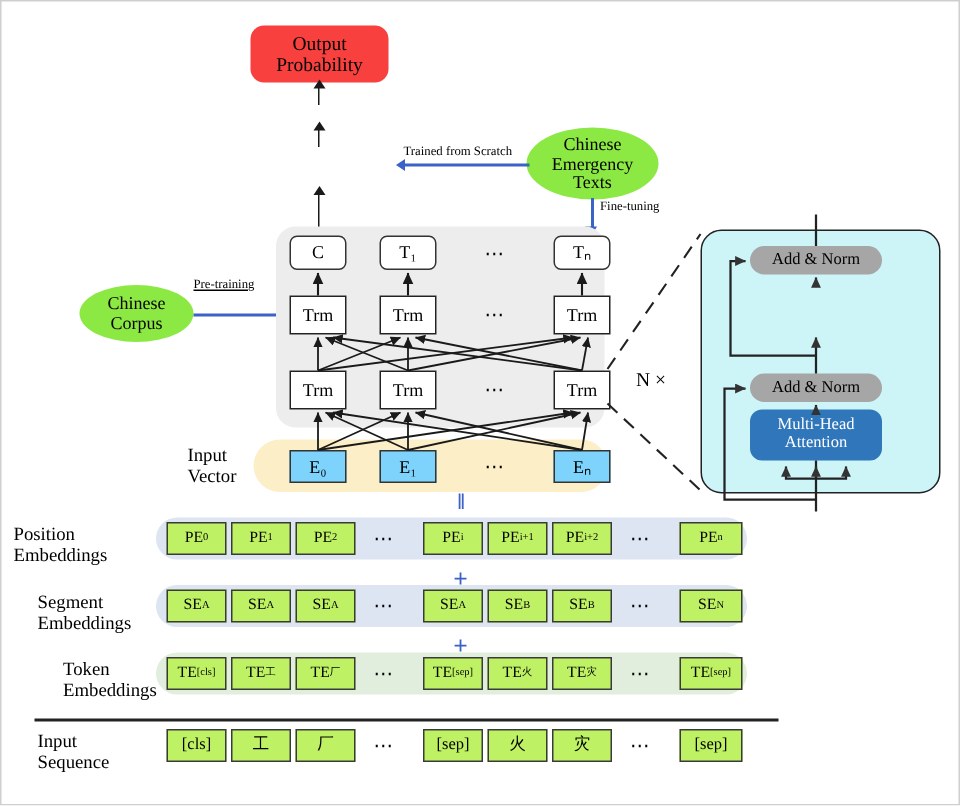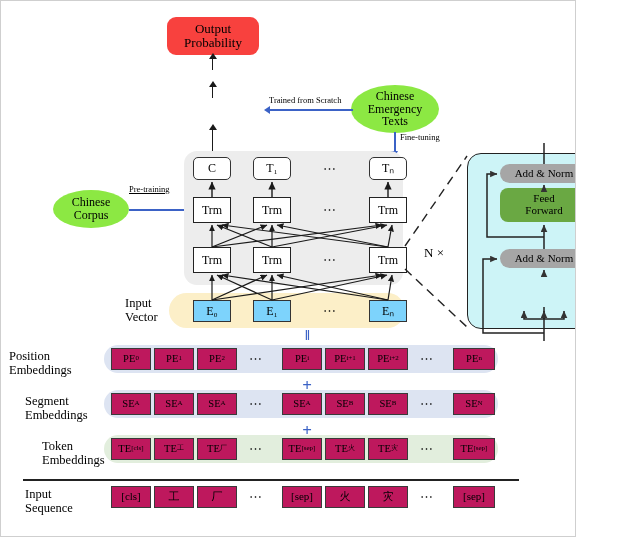--- a/index.html
+++ b/index.html
@@ -1,17 +1,17 @@
 <!DOCTYPE html>
 <html><head>
 <meta charset="utf-8">
 <style>
   html,body{margin:0;padding:0;background:#fff;}
   body{font-family:"Liberation Serif", serif;}
-  #root{position:relative;width:576px;height:537px;background:#ffffff;
+  #root{position:relative;width:640px;height:537px;background:#ffffff;
         border:1px solid #cfcfcf;box-sizing:border-box;overflow:hidden;}
   .abs{position:absolute;box-sizing:border-box;}
   .ctr{display:flex;align-items:center;justify-content:center;text-align:center;line-height:1.05;}
 
   
   .pill{border-radius:9px;color:#000;font-size:13px;}
   .pill.out{background:#f8413e;}
   .pill.soft{background:#fa6698;}
   .pill.fc{background:#9a9af0;}
 
@@ -23,21 +23,21 @@
   .inputvec{background:#fcefc8;border-radius:18px;}
 
   
   .cell{background:#ffffff;border:1.6px solid #333;font-size:12px;}
   .cell.round{border-radius:5px;}
   .cell.trm{border:1.8px solid #222;}
   .cell.e{background:#7dd3fc;border:1.6px solid #333;}
 
   
   .strip{border-radius:14px;}
-  .ecell{background:#be185d;border:1.5px solid #3a3a3a;font-size:10.5px;}
+  .ecell{background:#bef264;border:1.5px solid #3a3a3a;font-size:10.5px;}
   .ecell sub{font-size:7px;}
 
   
   .rowlab{font-size:12.5px;color:#000;line-height:1.15;text-align:left;}
 
   
   .lbl{font-size:8.5px;color:#000;white-space:nowrap;}
   .plus{color:#3b62c6;font-weight:bold;font-size:17px;}
   .dbar{color:#3b62c6;font-weight:bold;font-size:15px;letter-spacing:-1px;}
   .dots{font-size:13px;color:#000;letter-spacing:1px;}
@@ -129,25 +129,25 @@
   <div class="abs cell e ctr" style="left:192px;top:299px;width:38px;height:22px;">E₀</div>
   <div class="abs cell e ctr" style="left:252px;top:299px;width:38px;height:22px;">E₁</div>
   <div class="abs dots ctr" style="left:310px;top:299px;width:38px;height:22px;">⋯</div>
   <div class="abs cell e ctr" style="left:368px;top:299px;width:38px;height:22px;">Eₙ</div>
 
   <div class="abs ctr" style="left:416px;top:243px;width:34px;height:18px;font-size:13px;">N ×</div>
 
   <div class="abs detail" style="left:466px;top:152px;width:160px;height:176px;"></div>
 
   <div class="abs dbox addnorm ctr" style="left:499px;top:163px;width:88px;height:19px;">Add &amp; Norm</div>
-  <div class="abs dbox ff ctr" style="left:499px;top:187px;width:88px;height:34px;flex-direction:column;">
-    <span>Feed</span>
-    <span>Forward</span>
-  </div>
   <div class="abs dbox addnorm ctr" style="left:499px;top:248px;width:88px;height:19px;">Add &amp; Norm</div>
+  <div class="abs dbox mha ctr" style="left:499px;top:272px;width:88px;height:34px;flex-direction:column;color:#fff;">
+    <span>Multi-Head</span>
+    <span>Attention</span>
+  </div>
 
   <div class="abs dbar ctr" style="left:296px;top:328px;width:20px;height:14px;">‖</div>
   <div class="abs plus ctr" style="left:296px;top:378px;width:20px;height:14px;">+</div>
   <div class="abs plus ctr" style="left:296px;top:423px;width:20px;height:14px;">+</div>
 
   <div id="rows-layer">
       <div class="abs strip" style="left: 103px; top: 344px; width: 394px; height: 28px; background: rgb(221, 228, 242);"></div>
       <div class="abs rowlab" style="left: 8px; top: 348px; width: 80px;">
         <div>Position</div>
         <div>Embeddings</div>

